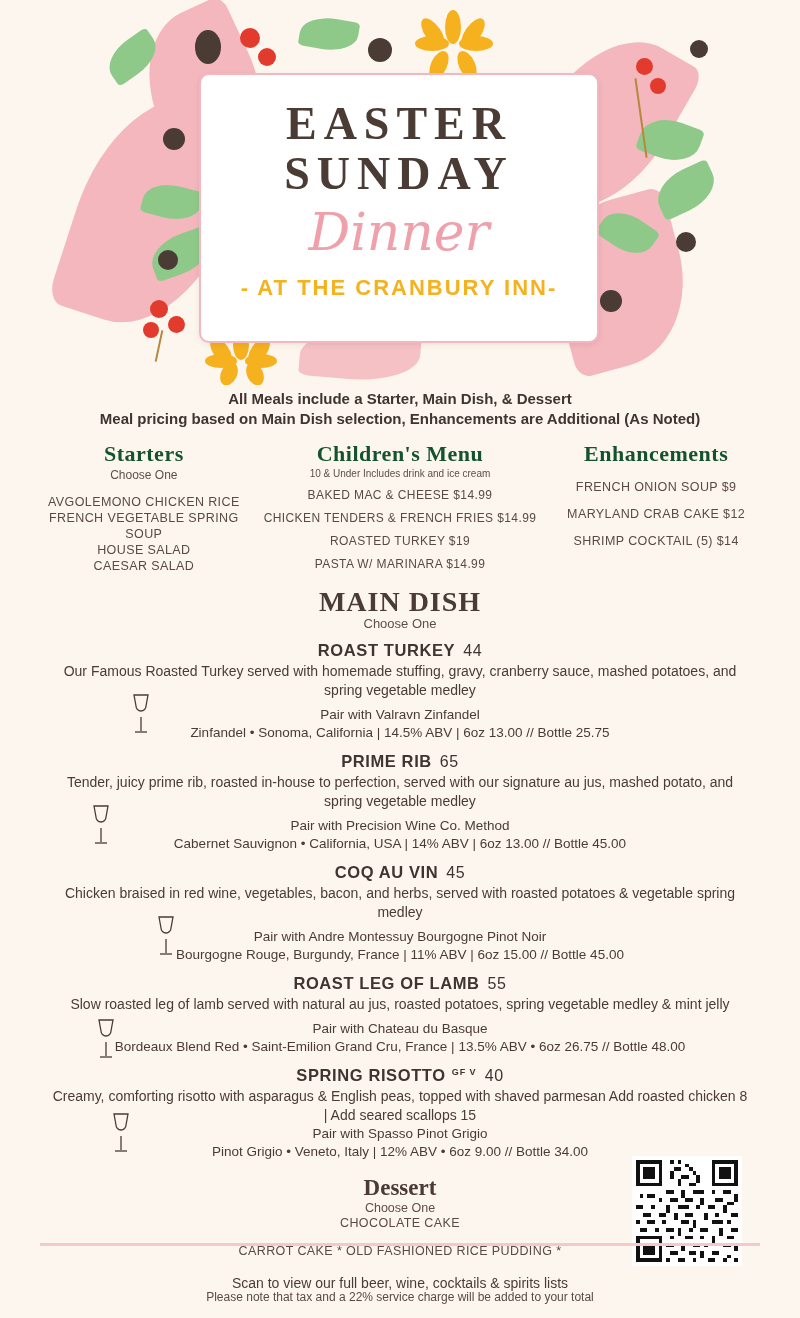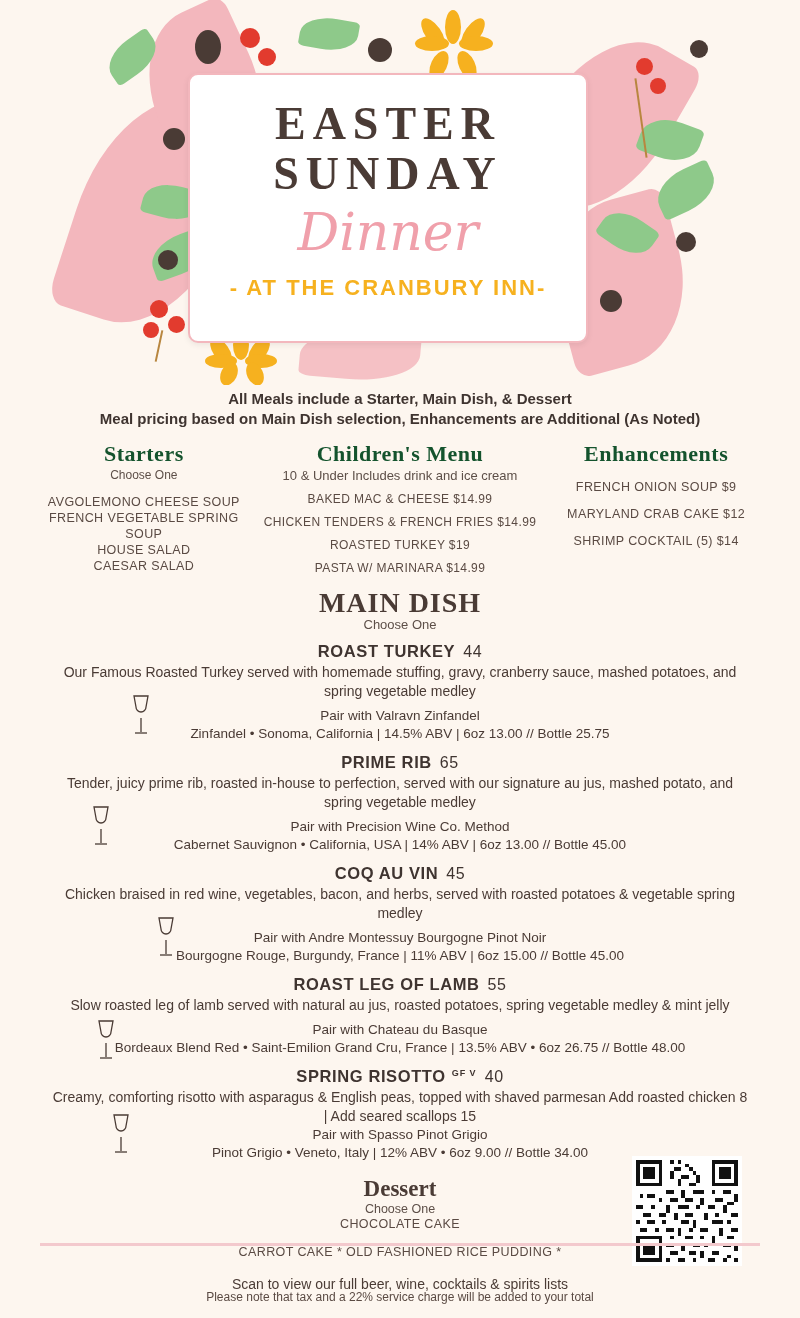--- a/index.html
+++ b/index.html
@@ -16,21 +16,21 @@
   
   .hero{position:relative;width:800px;height:385px;overflow:hidden;}
   .leaf{position:absolute;}
   .pink-leaf{background:#f3b7bd;border-radius:60% 10% 60% 10%;}
   .green-leaf{background:#8ec98a;border-radius:60% 10% 60% 10%;}
   .berry{position:absolute;border-radius:50%;background:#e23b2e;}
   .dot{position:absolute;border-radius:50%;background:#4a3b35;}
   .petal{position:absolute;background:#f6b11f;border-radius:50% 50% 50% 50%;}
 
   .title-card{
-    position:absolute;left:188px;top:73px;width:400px;height:270px;
+    position:absolute;left:199px;top:73px;width:400px;height:270px;
     background:#ffffff;border:2px solid #f3b7bd;border-radius:10px;
     box-shadow:0 2px 6px rgba(0,0,0,.07);
     display:flex;flex-direction:column;align-items:center;justify-content:flex-start;
     padding-top:24px;box-sizing:border-box;z-index:5;
   }
   .easter,.sunday{
     font-family:"Liberation Serif", serif;
     font-weight:bold;color:#4a3b35;font-size:46px;letter-spacing:7px;line-height:50px;
   }
   .dinner{
@@ -160,30 +160,30 @@
     <div>All Meals include a Starter, Main Dish, &amp; Dessert</div>
     <div>Meal pricing based on Main Dish selection, Enhancements are Additional (As Noted)</div>
   </div>
 
   <div class="cols">
 
     <div class="col">
       <div class="col-head">Starters</div>
       <div class="col-sub">Choose One</div>
       <div class="col-list">
-        <div class="col-line">AVGOLEMONO CHEESE SOUP</div>
+        <div class="col-line">AVGOLEMONO CHICKEN RICE</div>
         <div class="col-line">FRENCH VEGETABLE SPRING SOUP</div>
         <div class="col-line">HOUSE SALAD</div>
         <div class="col-line">CAESAR SALAD</div>
       </div>
     </div>
 
     <div class="col" style="flex:1.25;">
       <div class="col-head">Children's Menu</div>
-      <div class="col-sub" style="font-size:13px;">10 &amp; Under Includes drink and ice cream</div>
+      <div class="col-sub" style="font-size:10px;">10 &amp; Under Includes drink and ice cream</div>
       <div style="margin-top:4px;">
         <div class="kid-line">BAKED MAC &amp; CHEESE $14.99</div>
         <div class="kid-line">CHICKEN TENDERS &amp; FRENCH FRIES  $14.99</div>
         <div class="kid-line">ROASTED TURKEY $19</div>
         <div class="kid-line">PASTA W/ MARINARA $14.99</div>
       </div>
     </div>
 
     <div class="col">
       <div class="col-head">Enhancements</div>

